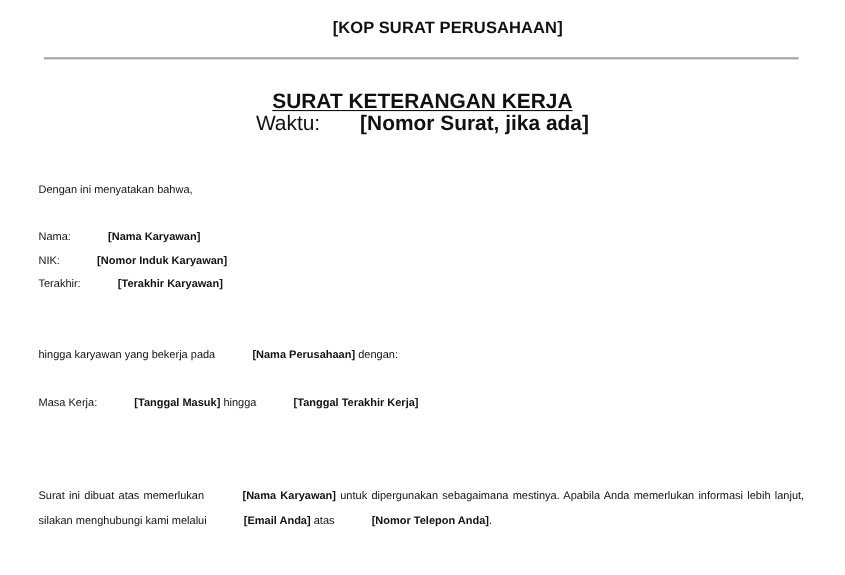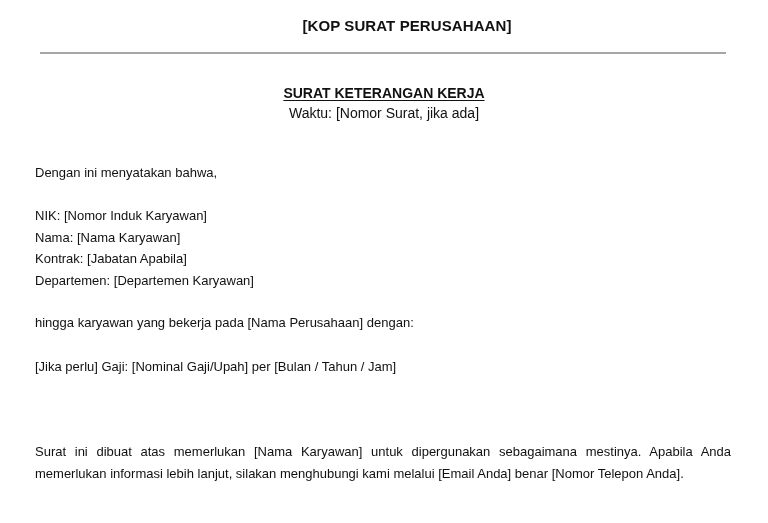--- a/index.html
+++ b/index.html
@@ -33,37 +33,37 @@
     width: 686px;
     height: 0;
     border-top: 2px solid #a6a6a6;
   }
   .title-block {
     position: absolute;
     top: 83px;
     left: 0;
     width: 768px;
     text-align: center;
-    font-size: 14px;
+    font-size: 19px;
     line-height: 20px;
   }
   .title {
     font-weight: bold;
     text-decoration: underline;
     text-underline-offset: 2px;
   }
   .body {
     position: absolute;
     left: 35px;
     width: 696px;
-    font-size: 13px;
+    font-size: 10px;
     line-height: 21.5px;
   }
   .line { white-space: nowrap; }
-  b { font-weight: normal; }
+  b { font-weight: bold; margin-left: 31px; }
   .closing {
     text-align: justify;
     white-space: normal;
   }
 </style>
 </head>
 <body>
 
 <div class="letterhead">
   <span>[KOP SURAT PERUSAHAAN]</span>
@@ -78,55 +78,50 @@
     <b>[Nomor Surat, jika ada]</b>
   </div>
 </div>
 
 <div class="body" style="top:162px;">
   <div class="line">Dengan ini menyatakan bahwa,</div>
 </div>
 
 <div class="body" style="top:205px;">
   <div class="line">
+    <span>Nama:</span>
+    <b>[Nama Karyawan]</b>
+  </div>
+  <div class="line">
     <span>NIK:</span>
     <b>[Nomor Induk Karyawan]</b>
   </div>
   <div class="line">
-    <span>Nama:</span>
-    <b>[Nama Karyawan]</b>
-  </div>
-  <div class="line">
-    <span>Kontrak:</span>
-    <b>[Jabatan Apabila]</b>
-  </div>
-  <div class="line">
-    <span>Departemen:</span>
-    <b>[Departemen Karyawan]</b>
+    <span>Terakhir:</span>
+    <b>[Terakhir Karyawan]</b>
   </div>
 </div>
 
 <div class="body" style="top:312px;">
   <div class="line">
     <span>hingga karyawan yang bekerja pada</span>
     <b>[Nama Perusahaan]</b>
     <span>dengan:</span>
   </div>
 </div>
 
 <div class="body" style="top:356px;">
   <div class="line">
-    <b>[Jika perlu]</b>
-    <span>Gaji:</span>
-    <b>[Nominal Gaji/Upah]</b>
-    <span>per</span>
-    <b>[Bulan / Tahun / Jam]</b>
+    <span>Masa Kerja:</span>
+    <b>[Tanggal Masuk]</b>
+    <span>hingga</span>
+    <b>[Tanggal Terakhir Kerja]</b>
   </div>
 </div>
 
 <div class="body closing" style="top:441px;">
   <span>Surat ini dibuat atas memerlukan</span>
   <b>[Nama Karyawan]</b>
   <span>untuk dipergunakan sebagaimana mestinya. Apabila Anda memerlukan informasi lebih lanjut, silakan menghubungi kami melalui</span>
   <b>[Email Anda]</b>
-  <span>benar</span>
+  <span>atas</span>
   <b>[Nomor Telepon Anda]</b><span>.</span>
 </div>
 
 </body></html>

